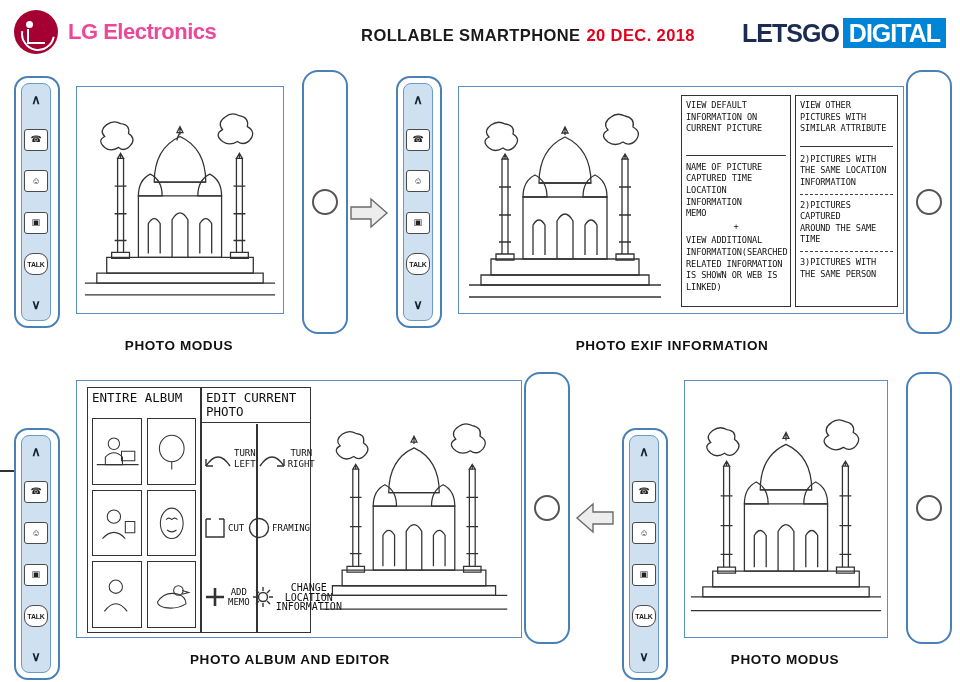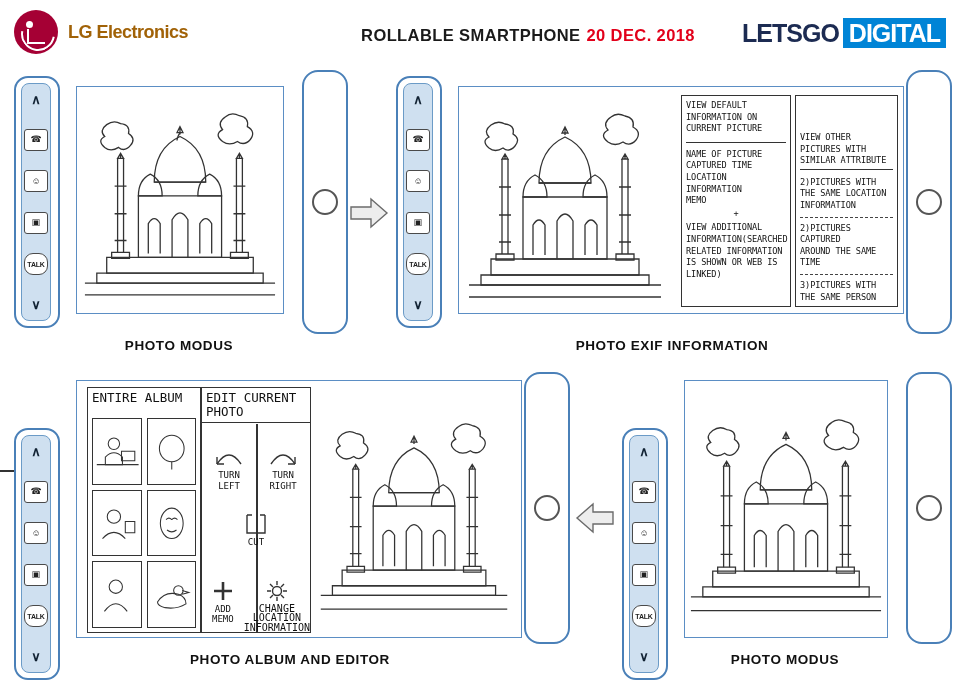--- a/index.html
+++ b/index.html
@@ -27,21 +27,21 @@
   .lg-mark .lshape{
     position:absolute;left:13px;top:19px;width:16px;height:13px;
     border-left:2.5px solid #fff;border-bottom:2.5px solid #fff;
   }
   .lg-mark .smile{
     position:absolute;left:7px;top:7px;width:30px;height:30px;
     border:2.5px solid #fff;border-radius:50%;
     border-top-color:transparent;border-right-color:transparent;
     transform:rotate(-35deg);
   }
-  .lg-text{font-size:18px;font-weight:bold;letter-spacing:-0.5px;color:#a16207;text-align:right;}
+  .lg-text{font-size:22px;font-weight:bold;letter-spacing:-0.5px;color:#ec4899;text-align:right;}
 
   .title-wrap{position:absolute;left:0;top:26px;width:960px;text-align:center;margin-left:48px;}
   .title-main{font-size:16.5px;font-weight:bold;letter-spacing:0.4px;color:#1a1a1a;}
   .title-date{font-size:16.5px;font-weight:bold;letter-spacing:0.4px;color:#e2001a;margin-left:6px;}
 
   .lgd{position:absolute;right:14px;top:18px;display:flex;align-items:stretch;height:30px;}
   .lgd .a{color:#1c2b52;font-size:25px;font-weight:bold;letter-spacing:-1px;padding-right:4px;line-height:30px;}
   .lgd .b{background:#0084d6;color:#fff;font-size:25px;font-weight:bold;letter-spacing:-1px;padding:0 6px;line-height:30px;}
 
   
@@ -111,22 +111,22 @@
   .thumb{flex:1;border:1.2px solid #333;background:#fff;position:relative;overflow:hidden;}
 
   .editor-box{
     position:absolute;box-sizing:border-box;border:1.5px solid #333;background:#fff;
     font-family:"DejaVu Sans Mono", monospace;color:#111;
   }
   .editor-title{font-size:12.5px;line-height:14px;padding:3px 4px;border-bottom:1.5px solid #333;}
   .tool-grid{position:absolute;left:0;right:0;top:36px;bottom:0;display:flex;flex-direction:column;}
   .tool-row{flex:1;display:flex;}
   .tool{
-    flex:1;display:flex;flex-direction:column;align-items:center;justify-content:flex-start;
-    font-size:9px;line-height:10.5px;text-align:center;padding-top:20px;
+    flex:1;display:flex;flex-direction:row;align-items:center;justify-content:flex-start;
+    font-size:9px;line-height:10.5px;text-align:center;padding-top:0;
   }
   .tool .glyph{height:26px;display:flex;align-items:center;justify-content:center;}
   .divider-v{position:absolute;top:36px;bottom:0;left:50%;width:1.5px;background:#333;}
 
   
   svg{display:block;}
   .edge-mark{
     position:absolute;left:-2px;top:470px;width:16px;height:2px;background:#333;
   }
 </style>
@@ -253,37 +253,37 @@
           <path d="M72 168 l0 -30 q6 -10 12 0 l0 30"></path>
           <path d="M124 168 l0 -30 q6 -10 12 0 l0 30"></path>
           <path d="M30 172 l148 0 l0 16 l-148 0 z"></path>
           <path d="M20 188 l168 0 l0 10 l-168 0 z"></path>
           <path d="M8 198 l192 0"></path>
           <path d="M8 210 l192 0"></path>
         </g>
       </svg>
 
       <div class="exif-col" style="left:222px;top:8px;width:110px;height:212px;">
-        <div style="white-space:pre-line;border-bottom:1.5px solid #333;padding-bottom:7px;margin-bottom:4px;">VIEW DEFAULT
+        <div style="white-space:pre-line;border-bottom:1.5px solid #333;padding-bottom:20px;margin-bottom:4px;">VIEW DEFAULT
 INFORMATION ON
 CURRENT PICTURE</div>
         <div class="exif-seg" style="white-space:pre-line;">NAME OF PICTURE
 CAPTURED TIME
 LOCATION INFORMATION
 MEMO</div>
         <div style="text-align:center;">+</div>
         <div class="exif-seg" style="white-space:pre-line;">VIEW ADDITIONAL
 INFORMATION(SEARCHED
 RELATED INFORMATION
 IS SHOWN OR WEB IS
 LINKED)</div>
       </div>
 
       <div class="exif-col" style="left:336px;top:8px;width:103px;height:212px;">
-        <div style="white-space:pre-line;border-bottom:1.5px solid #333;padding-bottom:2px;margin-bottom:5px;margin-top:32px;">VIEW OTHER
+        <div style="white-space:pre-line;border-bottom:1.5px solid #333;padding-bottom:11px;margin-bottom:5px;">VIEW OTHER
 PICTURES WITH
 SIMILAR ATTRIBUTE</div>
         <div class="exif-seg" style="white-space:pre-line;">2)PICTURES WITH
 THE SAME LOCATION
 INFORMATION</div>
         <div class="dashed"></div>
         <div class="exif-seg" style="white-space:pre-line;">2)PICTURES CAPTURED
 AROUND THE SAME
 TIME</div>
         <div class="dashed"></div>
@@ -414,20 +414,28 @@
             <div class="tool">
               <div class="glyph">
                 <svg width="26" height="24" viewBox="0 0 26 24">
                     <g fill="none" stroke="#333" stroke-width="1.4">
                       <path d="M4 3 l0 18 l18 0 l0 -18"></path>
                       <path d="M4 3 l5 0 M22 3 l-5 0"></path>
                     </g>
                   </svg>
               </div>
               <div style="white-space:pre-line;">CUT</div>
+            </div>
+            <div class="tool">
+              <div class="glyph">
+                <svg width="26" height="24" viewBox="0 0 26 24">
+                    <circle cx="13" cy="12" r="9.5" fill="none" stroke="#333" stroke-width="1.4"></circle>
+                  </svg>
+              </div>
+              <div style="white-space:pre-line;">FRAMING</div>
             </div>
           </div>
           <div class="tool-row">
             <div class="tool">
               <div class="glyph">
                 <svg width="26" height="24" viewBox="0 0 26 24">
                     <g fill="none" stroke="#333" stroke-width="2.6">
                       <path d="M13 3 l0 18 M4 12 l18 0"></path>
                     </g>
                   </svg>

